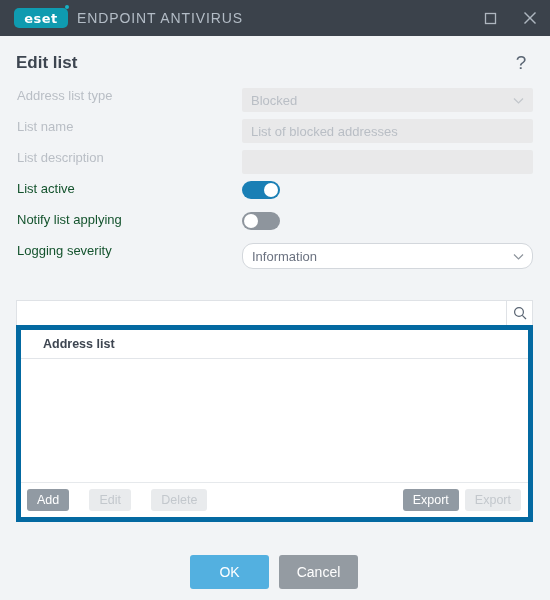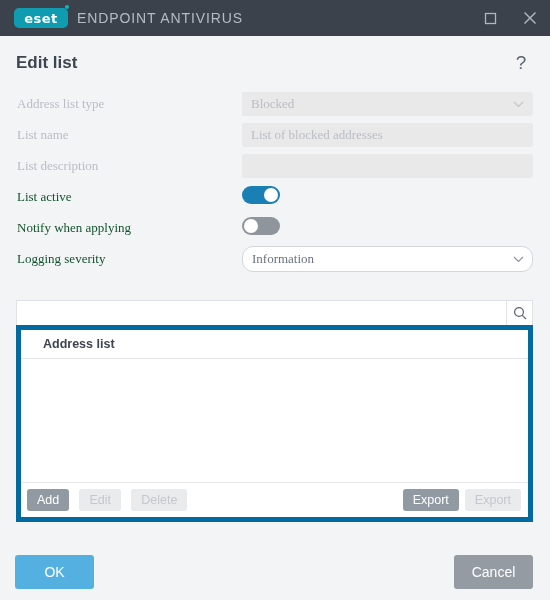--- a/index.html
+++ b/index.html
@@ -99,23 +99,22 @@
     text-align: center;
     cursor: default;
   }
 
   
   .form {
     padding: 4px 17px 0 16px;
   }
   .row {
     display: flex;
-    align-items: center;
+    align-items: flex-start;
     min-height: 31px;
-    font-family: Liberation Serif, serif;
   }
   .row .label {
     width: 226px;
     flex: 0 0 226px;
     font-size: 13px;
     color: #14532d;
     padding-left: 1px;
   }
   .row .label.disabled { color: #b9bec5; }
   .row .control { flex: 1 1 auto; }
@@ -232,21 +231,21 @@
     flex: 1 1 auto;
     background: #ffffff;
   }
   .table-foot {
     height: 35px;
     border-top: 1px solid #e6e9ec;
     display: flex;
     align-items: center;
     padding: 0 7px 0 6px;
   }
-  .foot-left  { display: flex; gap: 10px; text-align: center; }
+  .foot-left  { display: flex; gap: 20px; text-align: center; }
   .foot-right { display: flex; gap: 6px; margin-left: auto; }
 
   .tbtn {
     height: 22px;
     min-width: 42px;
     padding: 0 10px;
     border-radius: 3px;
     font-size: 12.5px;
     display: flex;
     align-items: center;
@@ -260,21 +259,21 @@
 
   
   .footer {
     position: absolute;
     left: 15px;
     right: 0;
     bottom: 0;
     height: 57px;
     display: flex;
     align-items: center;
-    justify-content: space-between;
+    justify-content: center;
     padding-right: 17px;
     gap: 10px;
   }
   .fbtn {
     width: 79px;
     height: 34px;
     border: none;
     border-radius: 3px;
     font-size: 14px;
     color: #ffffff;
@@ -354,21 +353,21 @@
   <div class="row">
     <div class="label">List active</div>
     <div class="control">
       <div class="toggle on">
         <span class="knob"></span>
       </div>
     </div>
   </div>
 
   <div class="row">
-    <div class="label">Notify when applying</div>
+    <div class="label">Notify list applying</div>
     <div class="control">
       <div class="toggle off">
         <span class="knob"></span>
       </div>
     </div>
   </div>
 
   <div class="row">
     <div class="label">Logging severity</div>
     <div class="control">

